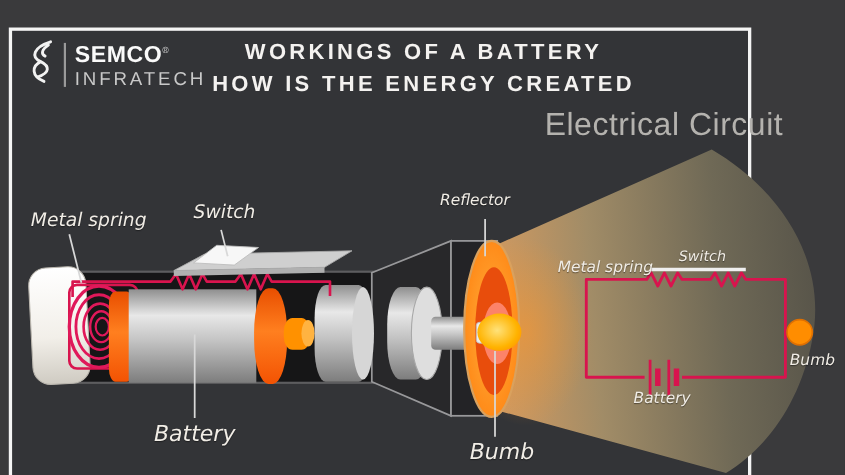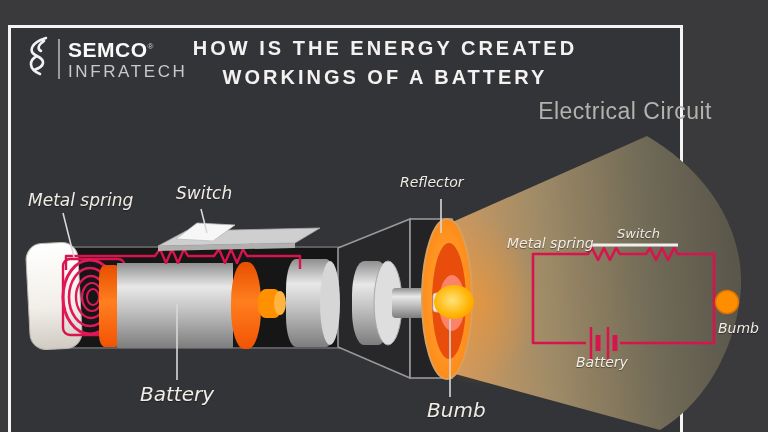--- a/index.html
+++ b/index.html
@@ -22,21 +22,21 @@
   .logo-brand{font-weight:bold;font-size:21px;color:#fafafa;letter-spacing:0.5px;}
   .logo-reg{font-size:8px;vertical-align:super;color:#d0d0d0;font-weight:normal;}
   .logo-sub{font-size:17px;color:#c9c9c9;letter-spacing:2.6px;margin-top:3px;}
 
   
   .title{position:absolute;left:180px;top:21px;width:410px;text-align:center;color:#f4f2f0;}
   .title-line{font-weight:bold;font-size:20px;letter-spacing:3px;white-space:nowrap;}
   .title-line + .title-line{margin-top:6px;}
   .section-label{
     position:absolute;left:450px;top:82px;width:262px;text-align:right;
-    font-size:23px;color:#b4b2ae;letter-spacing:0.5px;
+    font-size:29px;color:#b4b2ae;letter-spacing:0.5px;
   }
 
   
   .hand{
     position:absolute;color:#f1ede6;font-style:italic;
     font-family:"DejaVu Sans", sans-serif;white-space:nowrap;
     text-shadow:0 1px 1px rgba(0,0,0,.45);
   }
   .fl-metal-spring{left:28px;top:174px;font-size:17px;}
   .fl-switch{left:176px;top:167px;font-size:17px;}
@@ -160,22 +160,22 @@
       <path d="M22 2 C6 7 4 16 13 20 C21 24 22 30 10 34 M13 20 C5 24 4 33 16 38 M20 5 C14 9 13 13 17 15" fill="none" stroke="#f2f2f2" stroke-width="2.6" stroke-linecap="round"></path>
     </svg>
     <div class="logo-divider"></div>
     <div class="logo-text">
       <div class="logo-brand"><span>SEMCO</span><sup class="logo-reg">®</sup></div>
       <div class="logo-sub">INFRATECH</div>
     </div>
   </div>
 
   <div class="title">
+    <div class="title-line">WORKINGS OF A BATTERY</div>
     <div class="title-line">HOW IS THE ENERGY CREATED</div>
-    <div class="title-line">WORKINGS OF A BATTERY</div>
   </div>
   <div class="section-label">Electrical Circuit</div>
 
   <div class="hand fl-metal-spring">Metal spring</div>
   <div class="hand fl-switch">Switch</div>
   <div class="hand fl-reflector">Reflector</div>
   <div class="hand fl-battery">Battery</div>
   <div class="hand fl-bumb">Bumb</div>
 
   <div class="hand c-metal-spring">Metal spring</div>

